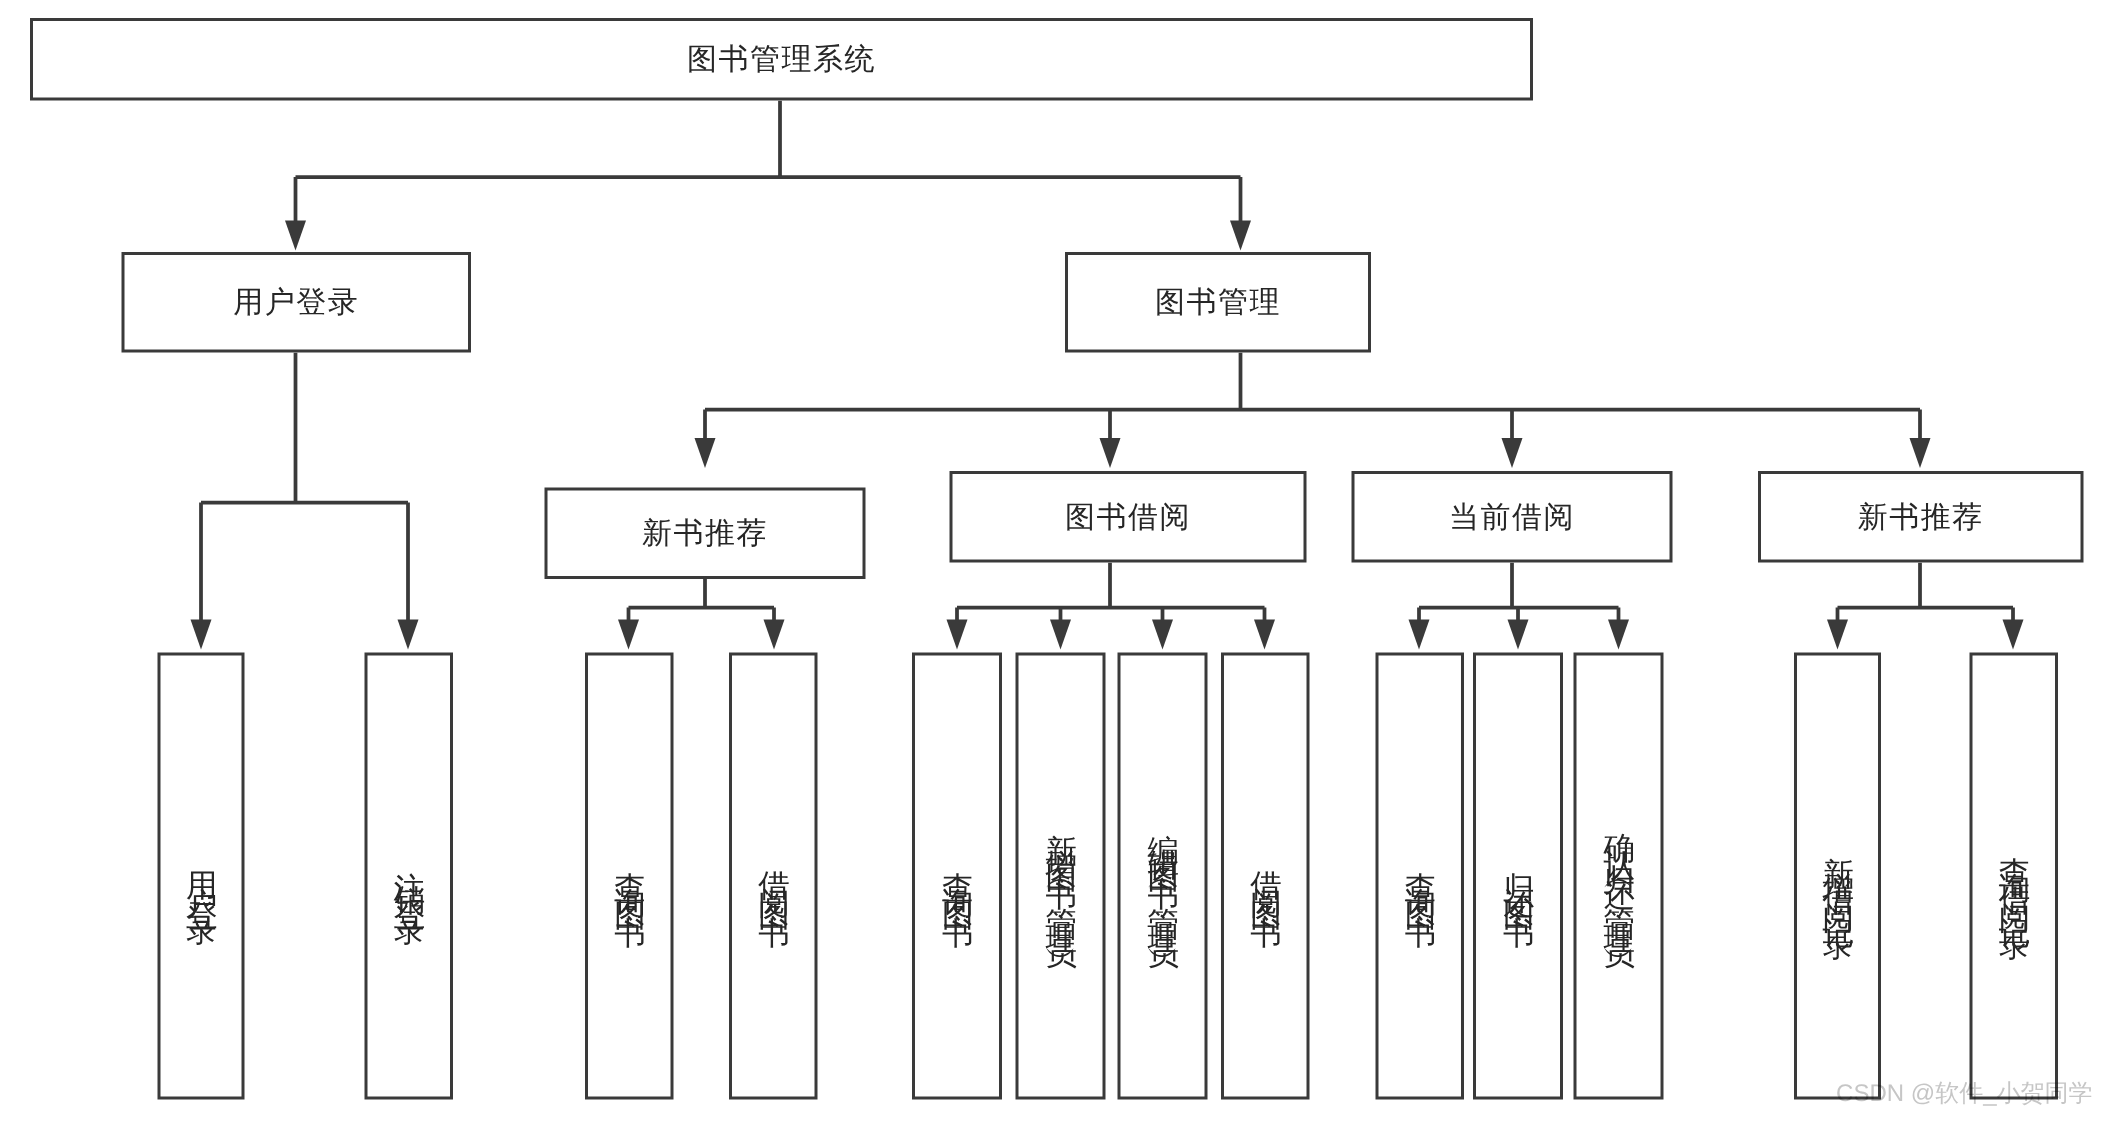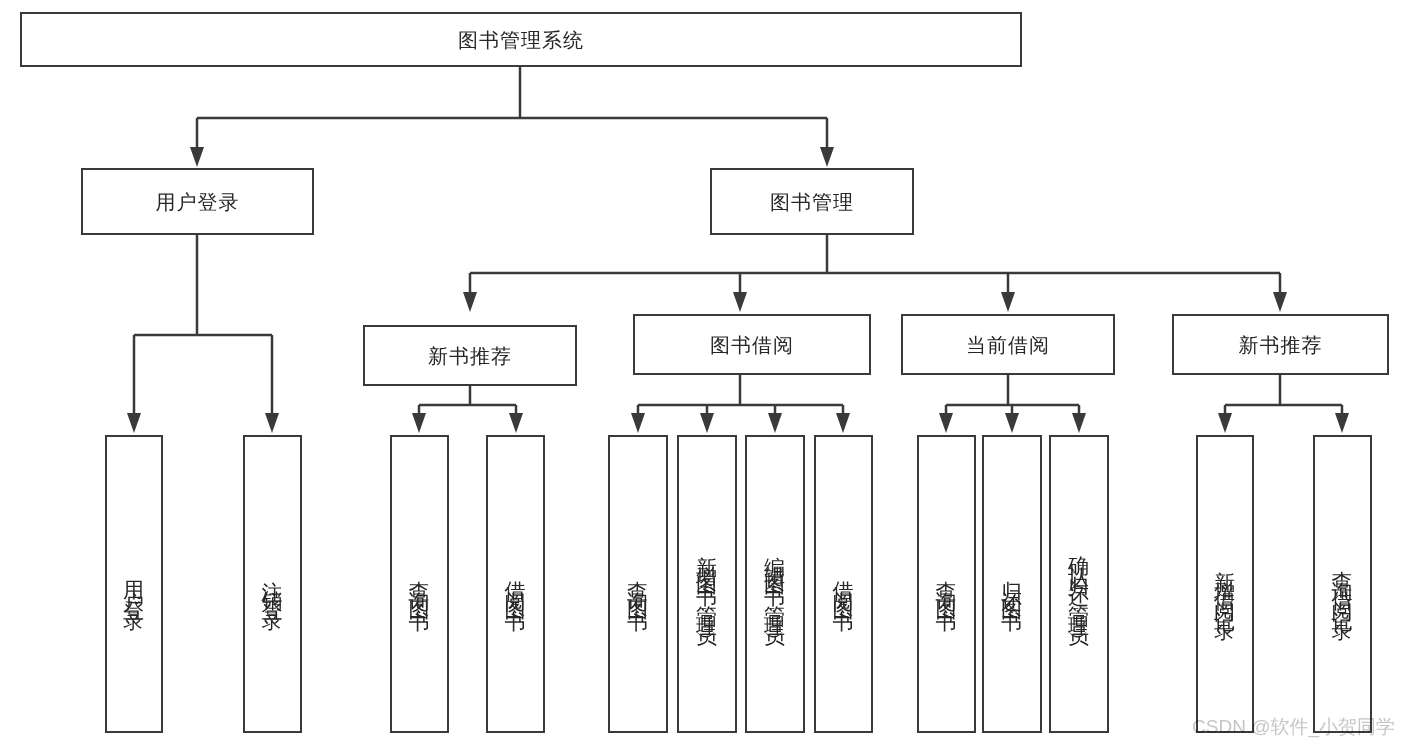--- a/index.html
+++ b/index.html
@@ -31,21 +31,21 @@
     font-size:20px;color:var(--text-color);
     letter-spacing:1px;line-height:1;white-space:nowrap;
   }
   .vtext{
     writing-mode:vertical-rl;text-orientation:mixed;
     font-size:21px;color:var(--text-color);
     letter-spacing:10px;line-height:1;
   }
   .watermark{
     position:absolute;right:10px;bottom:7px;
-    font-size:19px;color:var(--watermark-color);
+    font-size:16px;color:var(--watermark-color);
     mix-blend-mode:multiply;white-space:nowrap;
     z-index:5;
   }
 </style>
 </head>
 <body>
 
 <div class="stage">
 
   <svg class="connectors" viewBox="0 0 1405 747" xmlns="http://www.w3.org/2000/svg" aria-hidden="true">

